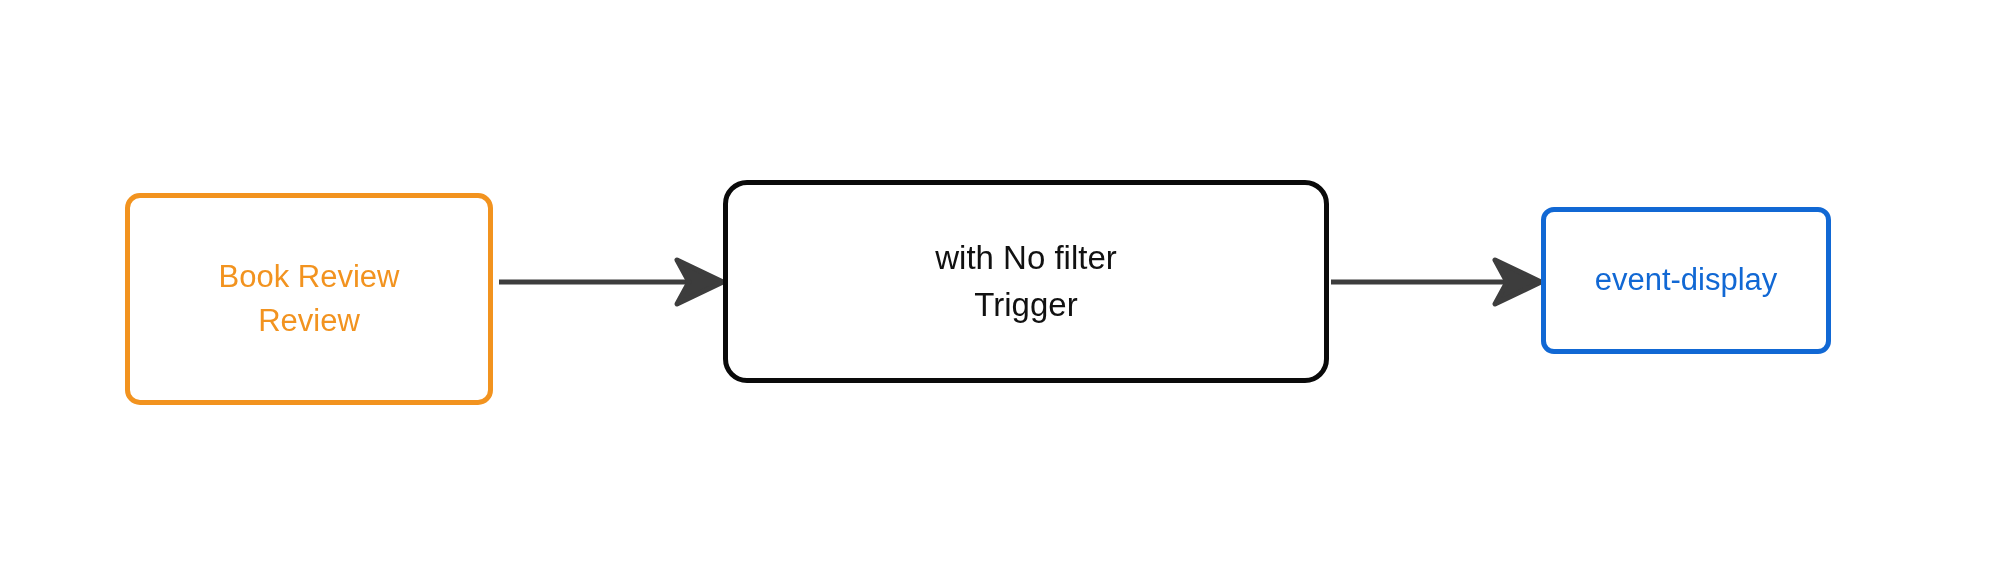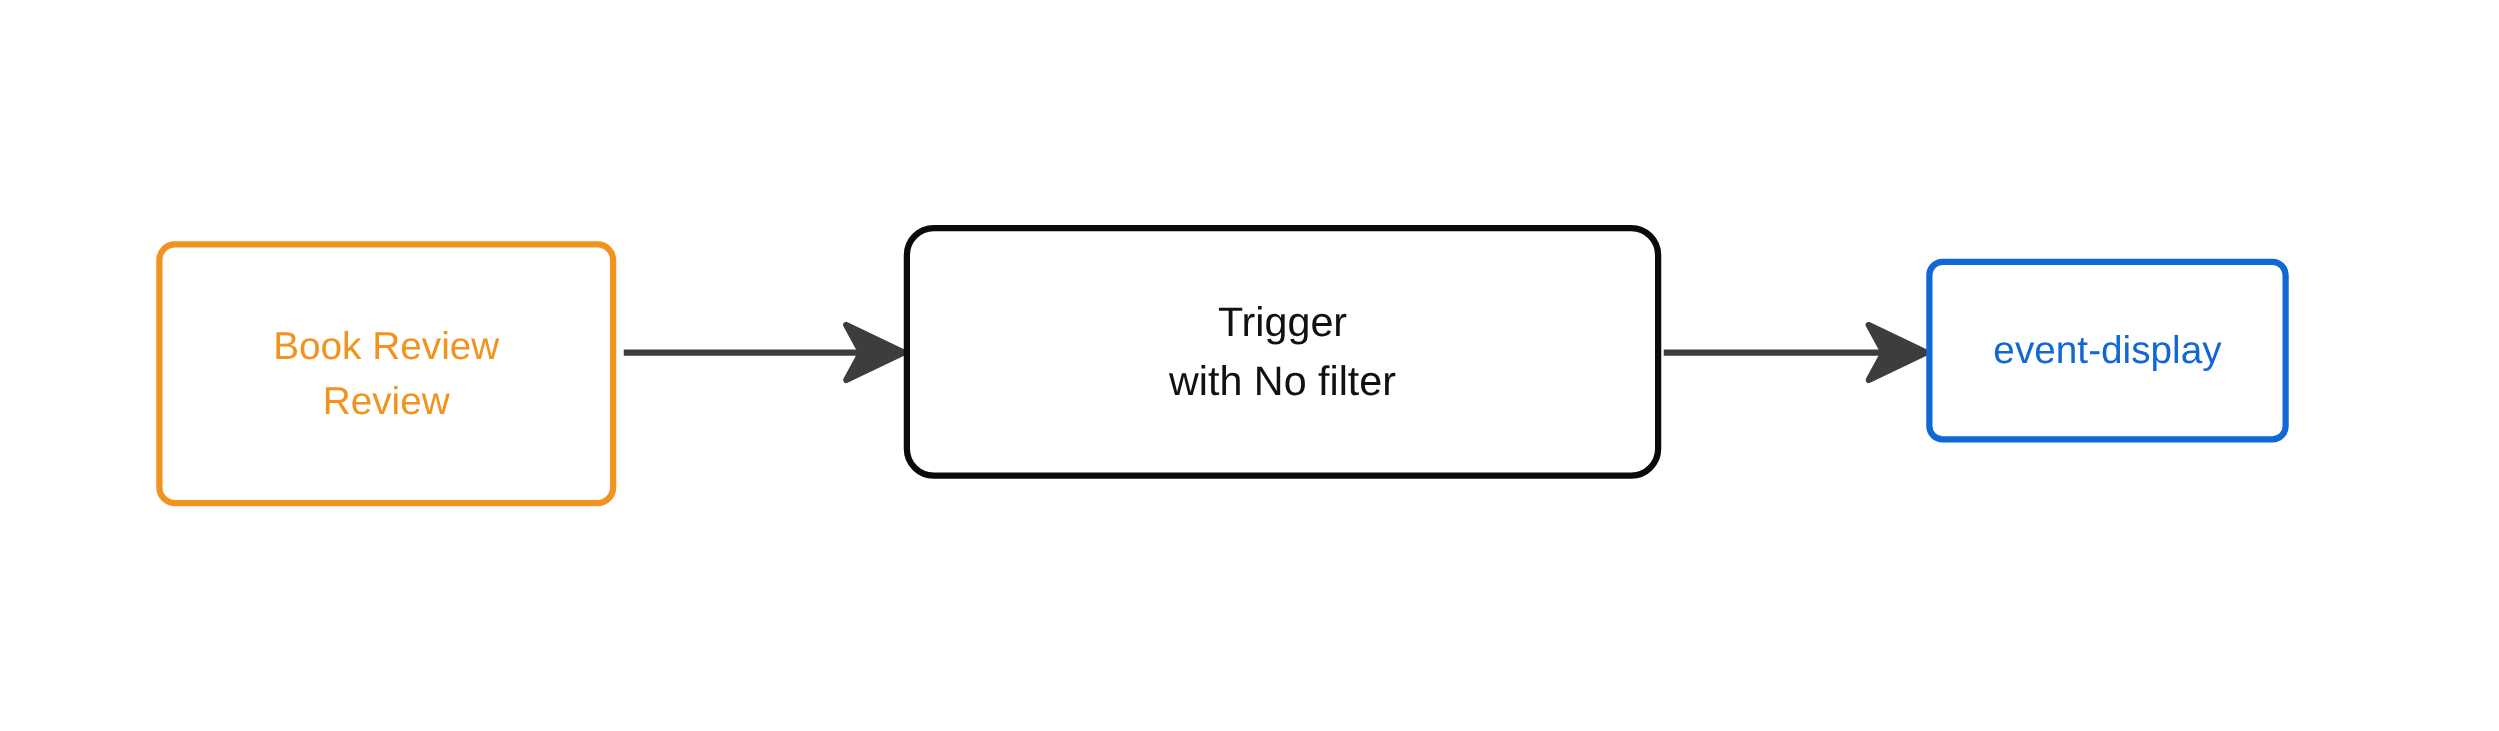--- a/index.html
+++ b/index.html
@@ -84,22 +84,22 @@
     <span class="node-line">Book Review</span>
     <span class="node-line">Review</span>
   </div>
 
   <svg class="edge" id="edge-broker-trigger" width="234" height="60" viewBox="0 0 234 60">
     <line x1="4" y1="30" x2="196" y2="30" stroke="#3d3d3d" stroke-width="5"></line>
     <path d="M 182 8 L 228 30 L 182 52 L 194 30 Z" fill="#3d3d3d" stroke="#3d3d3d" stroke-width="5" stroke-linejoin="round"></path>
   </svg>
 
   <div class="node" id="node-trigger">
+    <span class="node-line">with No filter</span>
     <span class="node-line">Trigger</span>
-    <span class="node-line">with No filter</span>
   </div>
 
   <svg class="edge" id="edge-trigger-display" width="220" height="60" viewBox="0 0 220 60">
     <line x1="4" y1="30" x2="182" y2="30" stroke="#3d3d3d" stroke-width="5"></line>
     <path d="M 168 8 L 214 30 L 168 52 L 180 30 Z" fill="#3d3d3d" stroke="#3d3d3d" stroke-width="5" stroke-linejoin="round"></path>
   </svg>
 
   <div class="node" id="node-event-display">
     <span class="node-line">event-display</span>
   </div>

